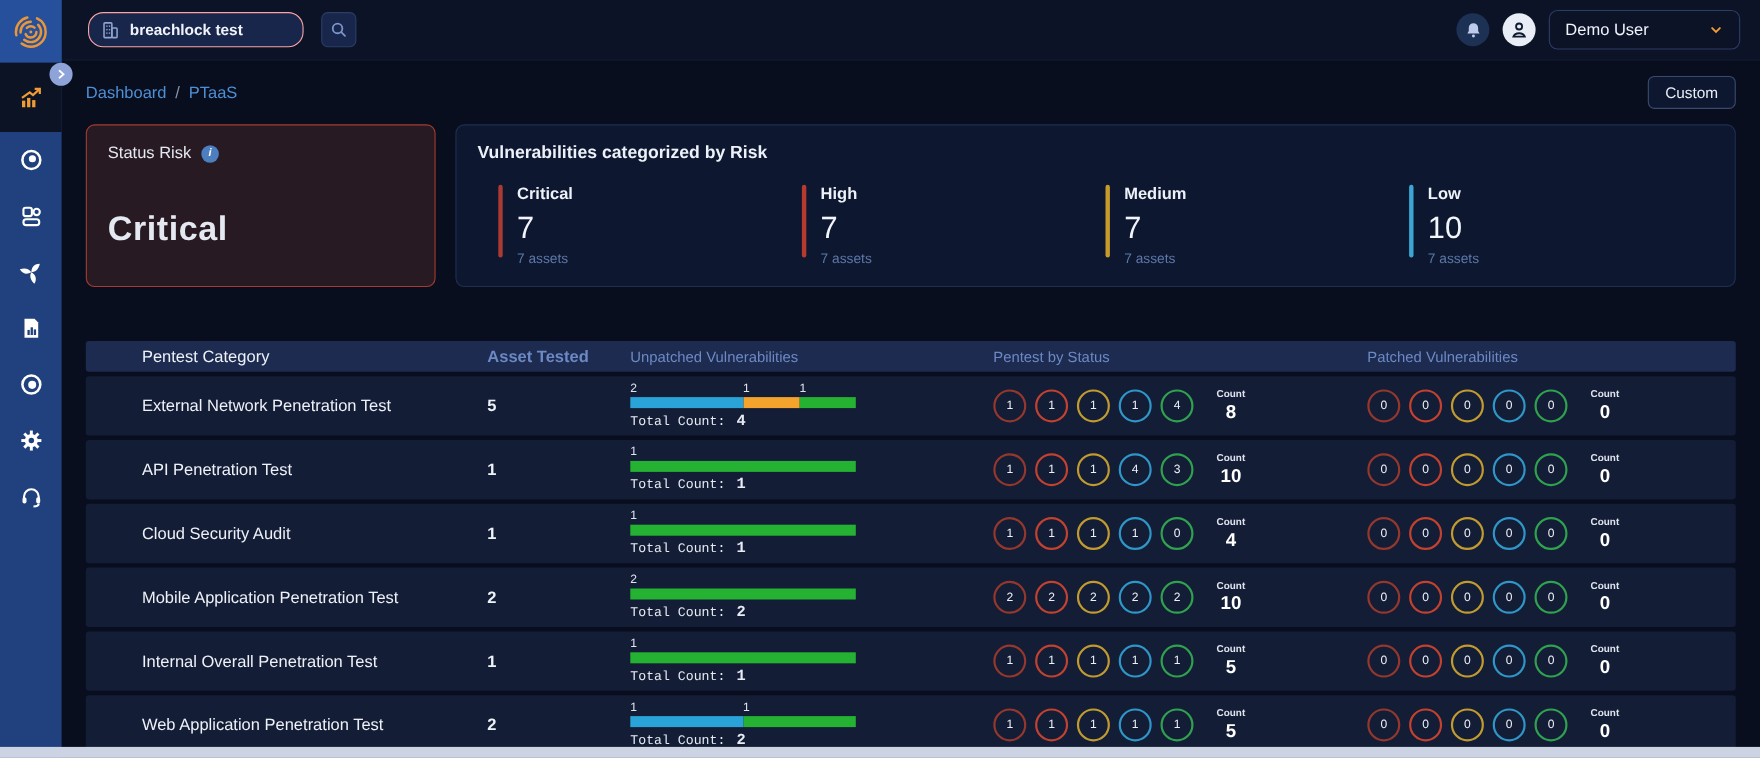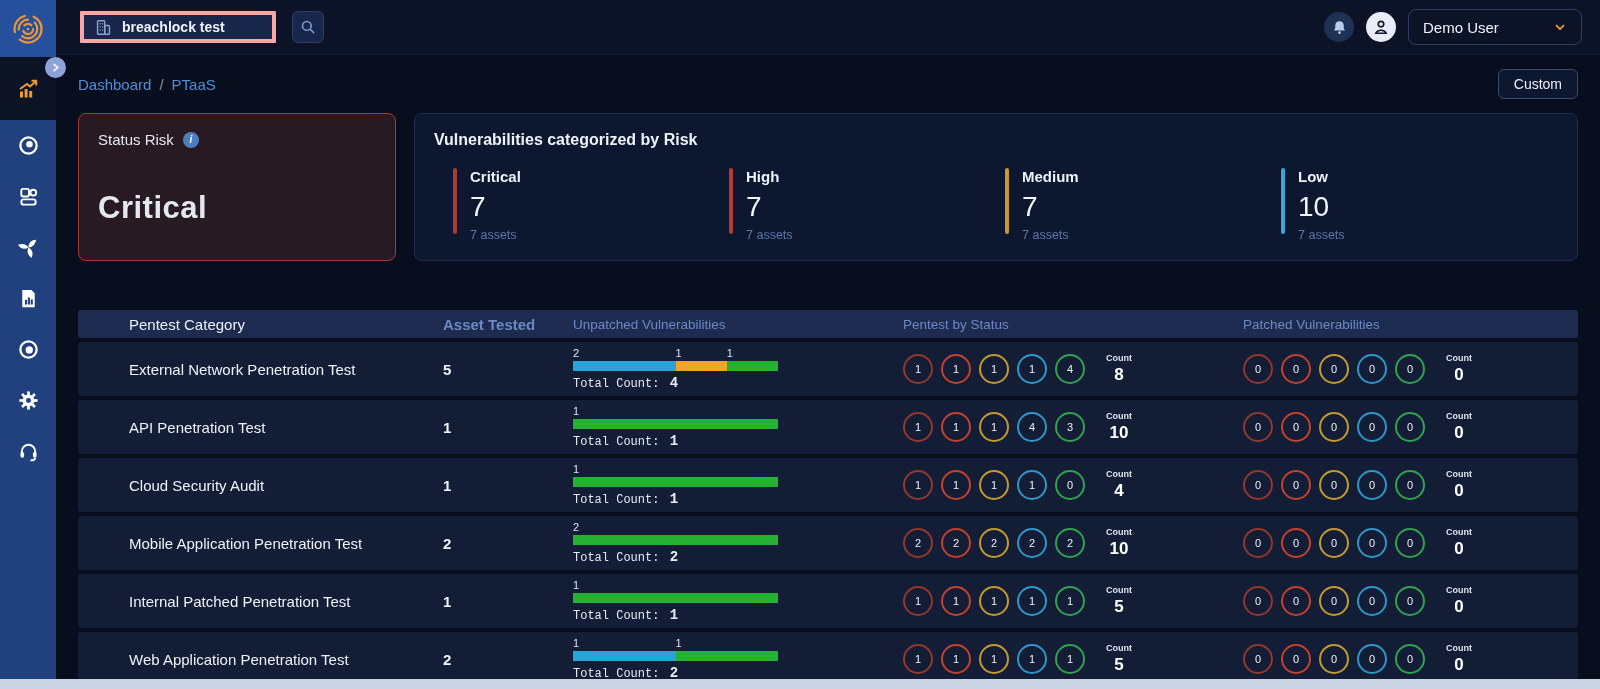--- a/index.html
+++ b/index.html
@@ -13,22 +13,22 @@
   
   .sidebar { position:absolute; left:0; top:0; width:56px; height:689px; background:#20407e; z-index:6; }
   .logo-block { width:56px; height:57px; background:#27509c; display:flex; align-items:center; justify-content:center; }
   .nav-item { width:56px; height:51px; display:flex; align-items:center; justify-content:center; cursor:pointer; }
   .nav-item.active { height:63px; background:#0b1324; }
   .expand-btn { position:absolute; left:45px; top:57px; width:21px; height:21px; border-radius:50%;
     background:#8ea3d8; display:flex; align-items:center; justify-content:center; z-index:8; border:none; }
   
   .topbar { position:absolute; left:56px; top:0; right:0; height:55px; background:#0c1327;
     border-bottom:1px solid #121b32; display:flex; align-items:center; padding:0 18px 0 24px; z-index:5; }
-  .search-box { width:196px; height:32px; background:#17264a; border:4px solid #fca5a5; border-radius:1px;
-    display:flex; align-items:center; gap:8px; padding:0 10px;justify-content:space-between; }
+  .search-box { width:196px; height:32px; background:#17264a; border:1px solid #fca5a5; border-radius:14px;
+    display:flex; align-items:center; gap:8px; padding:0 10px; }
   .search-box input { background:transparent; border:none; outline:none; color:#f0f3fa; font-size:14px;
     font-weight:700; width:140px; font-family:"Liberation Sans", sans-serif; }
   .search-btn { width:32px; height:32px; margin-left:16px; background:#17264a; border:1px solid #2c3d66;
     border-radius:6px; display:flex; align-items:center; justify-content:center; cursor:pointer; }
   .topbar-right { margin-left:auto; display:flex; align-items:center; gap:12px; }
   .bell-btn { width:30px; height:30px; border-radius:50%; background:#1d3154; border:none;
     display:flex; align-items:center; justify-content:center; cursor:pointer; }
   .avatar { width:30px; height:30px; border-radius:50%; background:#e9edf6; display:flex;
     align-items:center; justify-content:center; cursor:pointer; }
   .user-dd { height:36px; min-width:174px; border:1px solid #2c3d66; border-radius:8px; background:transparent;
@@ -460,21 +460,21 @@
             <span class="ring" style="border-color: rgb(47, 150, 200);">0</span>
             <span class="ring" style="border-color: rgb(48, 162, 79);">0</span>
             <span class="count-block">
               <span class="count-label">Count</span>
               <span class="count-value">0</span>
             </span>
           </div>
   </div>
 
   <div class="trow">
-    <div class="cell cat">Internal Patched Penetration Test</div>
+    <div class="cell cat">Internal Overall Penetration Test</div>
     <div class="cell asset">1</div>
     <div class="cell status">
       <div class="bar-labels">
               <span style="width: 100%;">1</span>
             </div>
       <div class="stack-bar">
               <span style="width: 100%; background: rgb(37, 178, 51);"></span>
             </div>
       <div class="total-line">
         <span class="total-label">Total Count: </span><b class="total-value">1</b>

